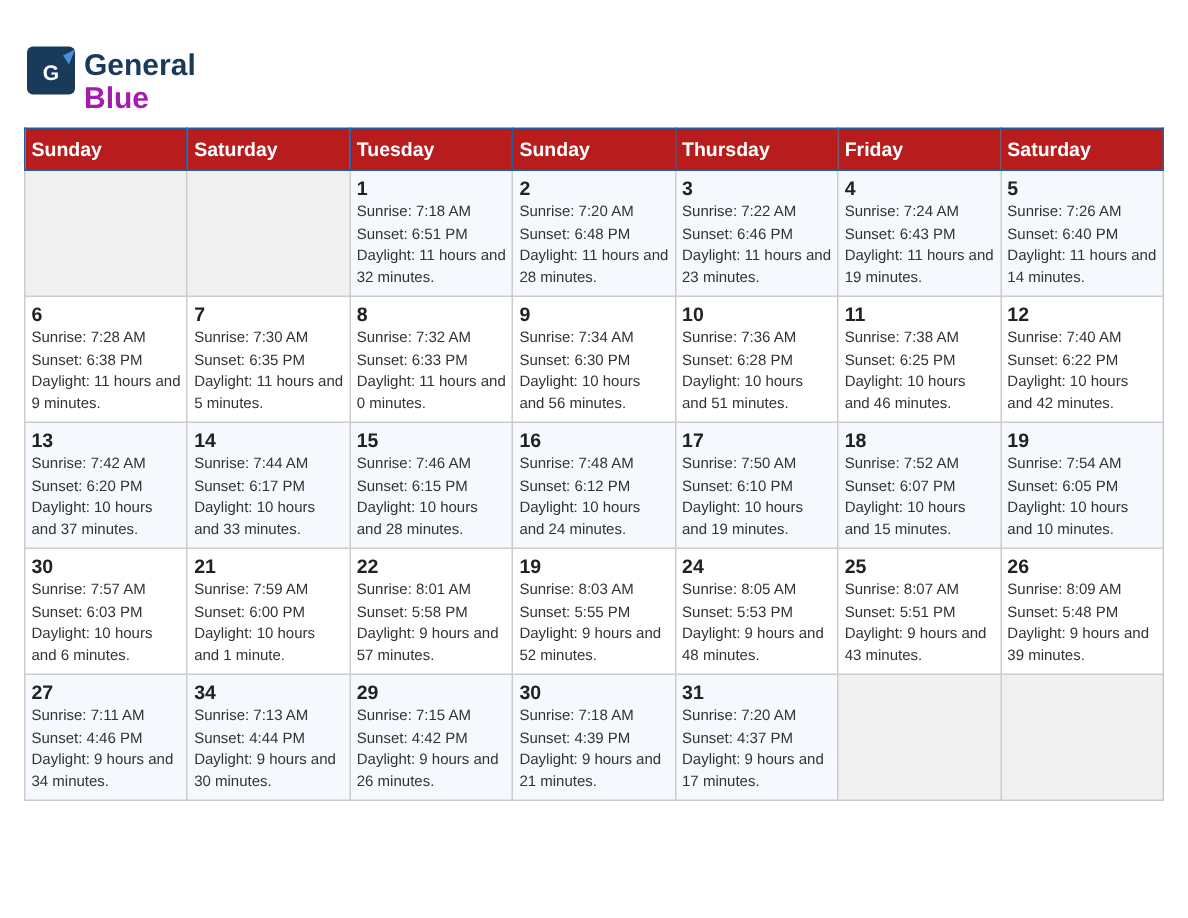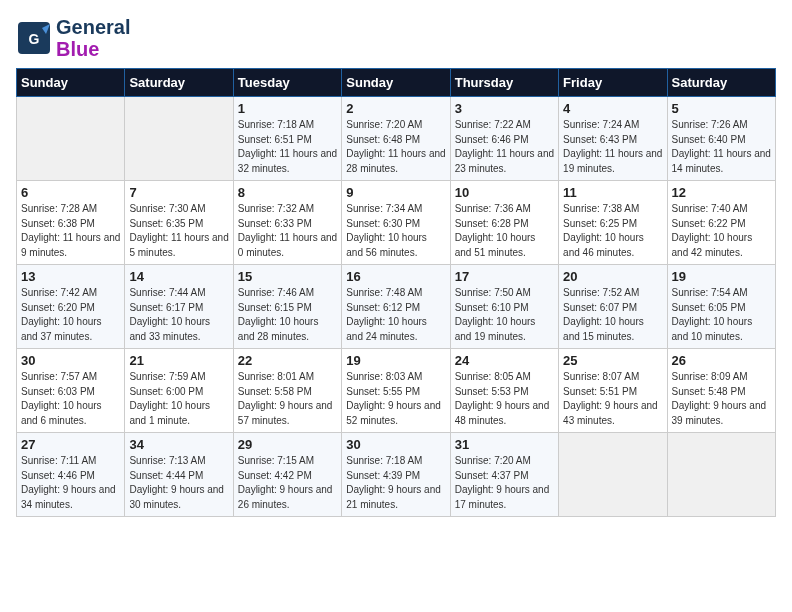--- a/index.html
+++ b/index.html
@@ -32,21 +32,21 @@
     .location-title {
       font-size: 16px;
       color: #444;
     }
     table {
       width: 100%;
       border-collapse: collapse;
       font-size: 11px;
     }
     thead tr th {
-      background-color: #0f172a;
+      background-color: #b91c1c;
       color: #fff;
       padding: 6px 4px;
       text-align: left;
       font-size: 13px;
       font-weight: bold;
       border: 1px solid #2060a0;
     }
     tbody tr td {
       border: 1px solid #ccc;
       vertical-align: top;
@@ -84,21 +84,21 @@
   <div class="logo">
     <div style="display:flex;align-items:center;gap:4px;">
       <div style="position:relative;width:36px;height:36px;">
         <svg width="36" height="36" viewBox="0 0 36 36">
           <rect x="2" y="2" width="32" height="32" rx="4" fill="#1a3a5c"></rect>
           <text x="18" y="24" text-anchor="middle" fill="white" font-size="14" font-weight="bold" font-family="Arial">G</text>
           <polygon points="26,8 34,4 30,14" fill="#4a90d9"></polygon>
         </svg>
       </div>
       <div>
-        <div style="font-size:20px;font-weight:bold;color:#1a3a5c;line-height:1.1;">General</div>
+        <div style="font-size:20px;font-weight:bold;color:#1a3a5c;line-height:1.1;margin-top:17px;">General</div>
         <div style="font-size:20px;font-weight:bold;color:#a21caf;line-height:1.1;">Blue</div>
       </div>
     </div>
   </div>
   <div class="title-area">
     <div class="month-title"></div>
     <div class="location-title"></div>
   </div>
 </div>
 
@@ -184,21 +184,21 @@
         </td>
         <td>
           <span class="day-number">16</span>
           <div class="day-info">Sunrise: 7:48 AM<br>Sunset: 6:12 PM<br>Daylight: 10 hours and 24 minutes.</div>
         </td>
         <td>
           <span class="day-number">17</span>
           <div class="day-info">Sunrise: 7:50 AM<br>Sunset: 6:10 PM<br>Daylight: 10 hours and 19 minutes.</div>
         </td>
         <td>
-          <span class="day-number">20</span>
+          <span class="day-number">18</span>
           <div class="day-info">Sunrise: 7:52 AM<br>Sunset: 6:07 PM<br>Daylight: 10 hours and 15 minutes.</div>
         </td>
         <td>
           <span class="day-number">19</span>
           <div class="day-info">Sunrise: 7:54 AM<br>Sunset: 6:05 PM<br>Daylight: 10 hours and 10 minutes.</div>
         </td>
       </tr>
       <tr>
         <td>
           <span class="day-number">30</span>

